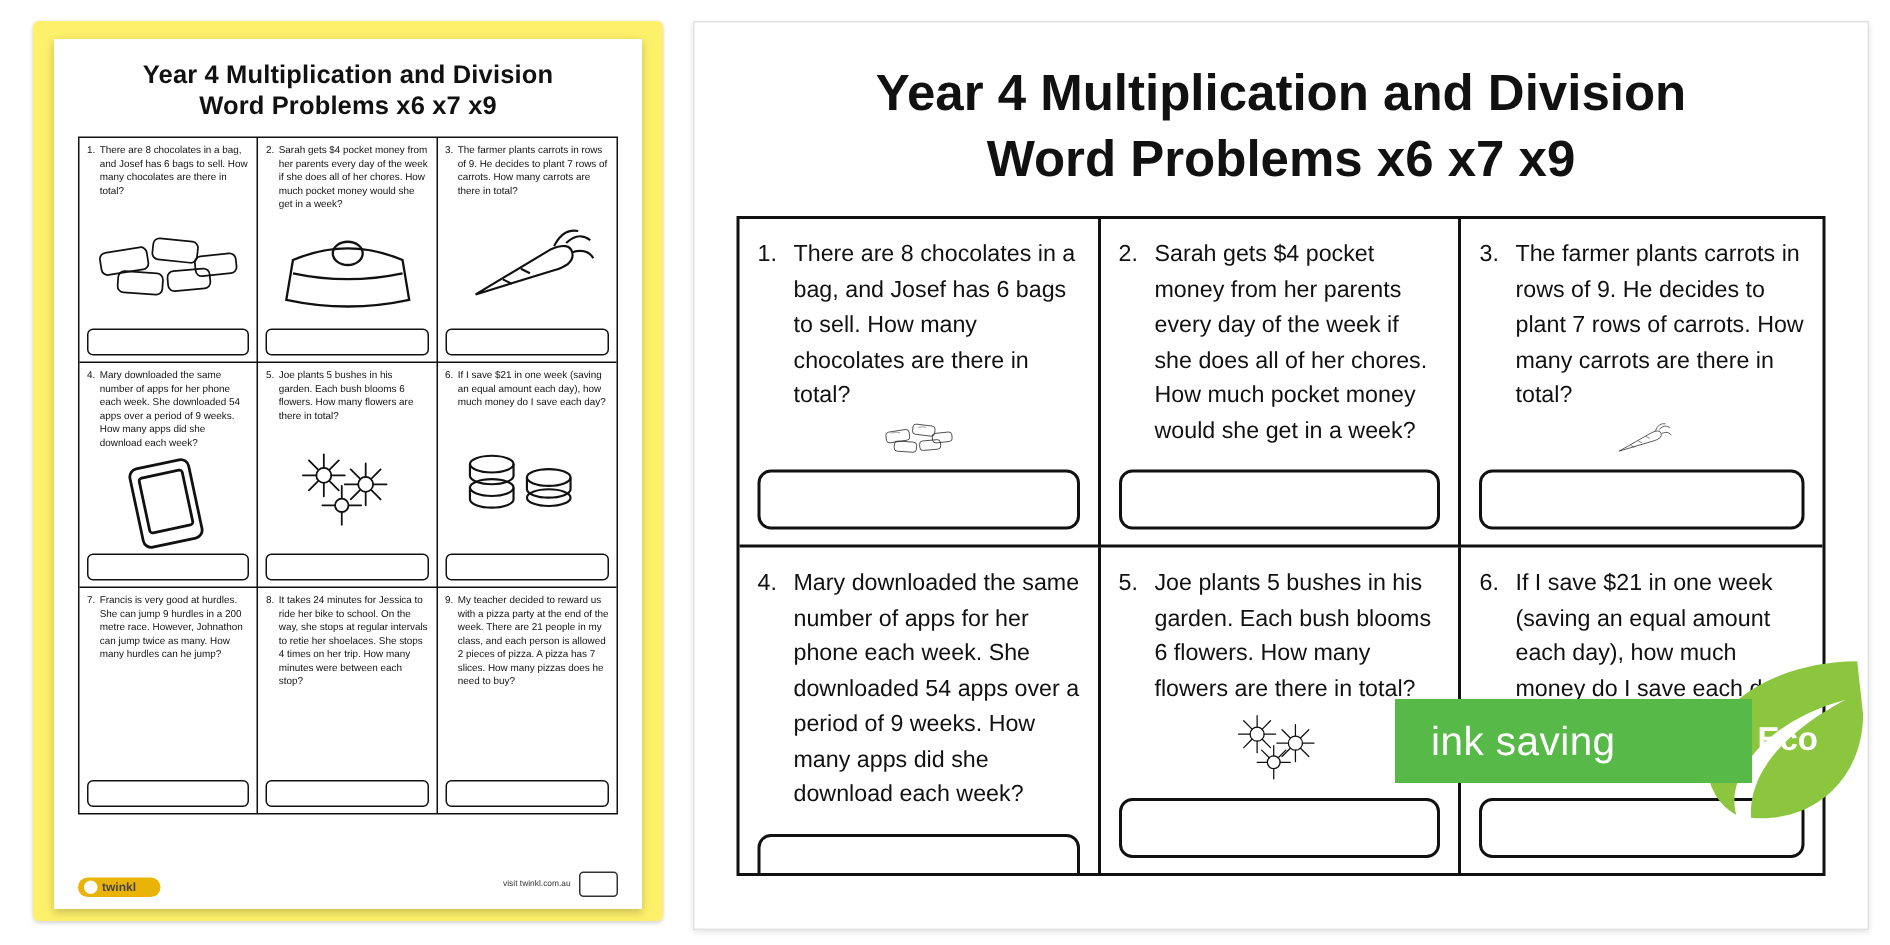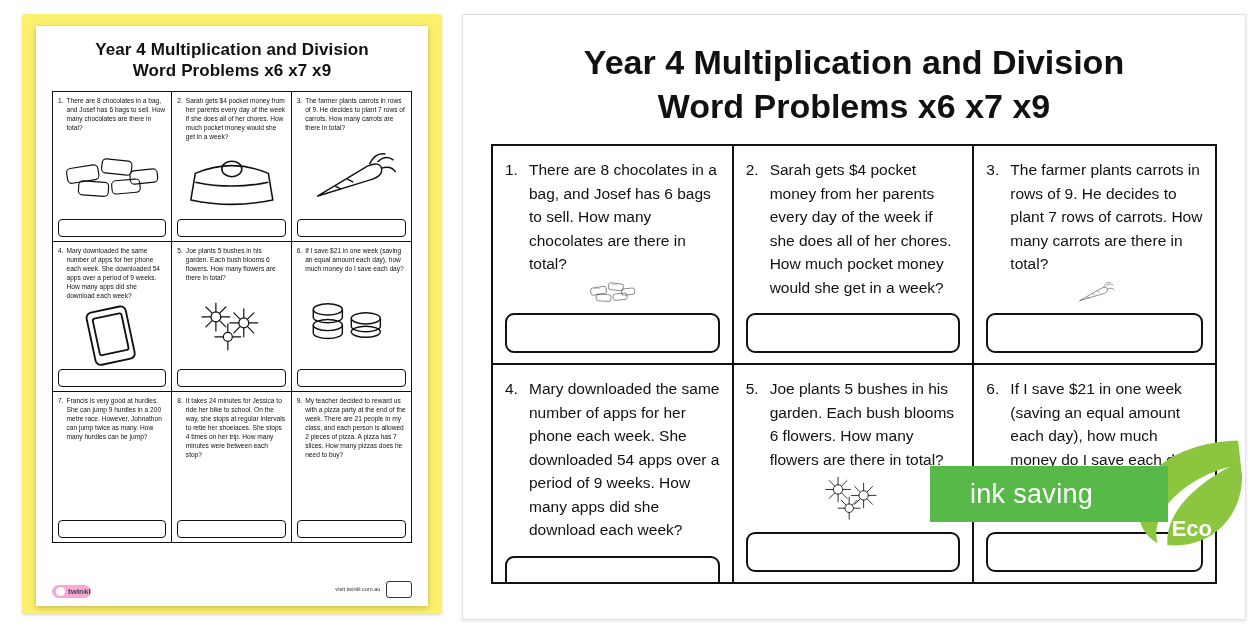--- a/index.html
+++ b/index.html
@@ -84,26 +84,26 @@
     flex: none;
   }
   .thumb-footer {
     position: absolute;
     left: 16px; right: 16px; bottom: 8px;
     display: flex;
     align-items: flex-end;
     justify-content: space-between;
   }
   .twinkl-badge {
-    background: #f9a8d4;
+    background: #eab308;
     color: #444;
     font-size: 8px;
     font-weight: bold;
     border-radius: 8px;
-    padding: 2px 0 2px 4px;
+    padding: 2px 16px 2px 4px;
     display: inline-flex;
     align-items: center;
     gap: 3px;
   }
   .twinkl-dot {
     width: 9px; height: 9px; border-radius: 50%;
     background: #fff;
     display: inline-block;
   }
   .footer-right {
@@ -189,40 +189,39 @@
     width: 322px; height: 112px;
     pointer-events: none;
   }
   .eco-bar {
     position: absolute;
     left: 0; top: 30px;
     width: 238px; height: 56px;
     background: #57b947;
     display: flex;
     align-items: center;
-    padding-left: 40px;
+    padding-left: 24px;
   }
   .eco-bar span {
     color: #ffffff;
     font-size: 27px;
     font-weight: normal;
     letter-spacing: .3px;
   }
   .eco-leaf {
     position: absolute;
     right: 6px; top: 0;
     width: 118px; height: 112px;
   }
   .eco-leaf-text {
     position: absolute;
     right: 40px; top: 44px;
     color: #ffffff;
     font-size: 22px;
     font-weight: bold;
-    margin-top: 36px;
   }
 </style>
 </head>
 <body>
 
 <div id="stage">
 
   <div class="thumb-frame"></div>
 
   <div class="thumb-page">

